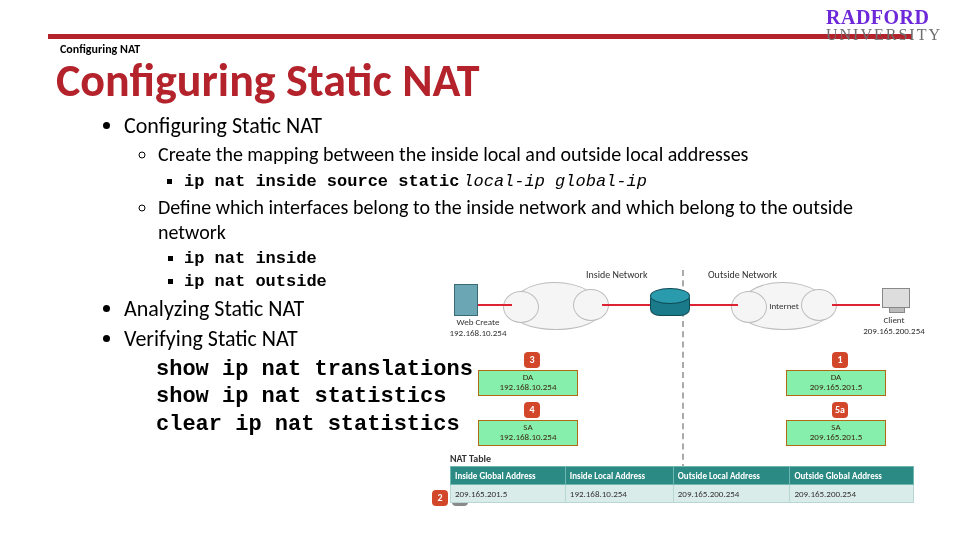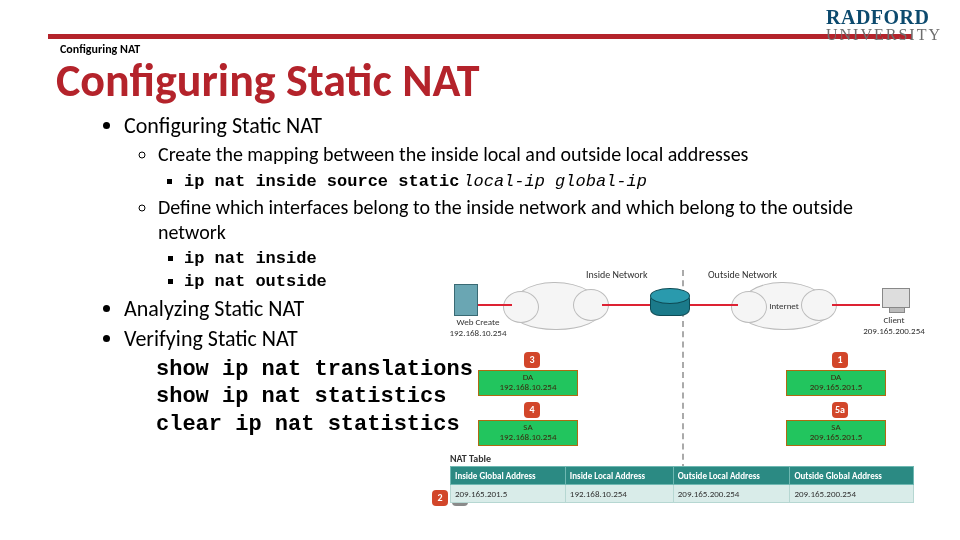--- a/index.html
+++ b/index.html
@@ -29,21 +29,21 @@
   .logo {
     position: absolute;
     right: 18px;
     top: 8px;
     text-align: left;
     line-height: 0.95;
     font-family: Georgia, "Times New Roman", serif;
     letter-spacing: 0.5px;
   }
   .logo .l1 {
-    color: #0c4a6e;
+    color: #6d28d9;
     font-size: 20px;
     font-weight: 600;
   }
   .logo .l2 {
     color: #6e6e6e;
     font-size: 16px;
     letter-spacing: 2px;
   }
   .eyebrow {
     position: absolute;
@@ -160,21 +160,21 @@
   .seglabel { position: absolute; font-size: 10px; color: #333; }
   .link {
     position: absolute;
     height: 2px;
     background: #d23;
   }
   .tagbox {
     position: absolute;
     width: 100px;
     height: 26px;
-    background: #22c55e;
+    background: #86efac;
     border: 1px solid #b06a12;
     text-align: center;
     font-size: 9px;
     color: #3b2a10;
     line-height: 1.15;
     padding-top: 1px;
     box-sizing: border-box;
   }
   .stepnum {
     position: absolute;

